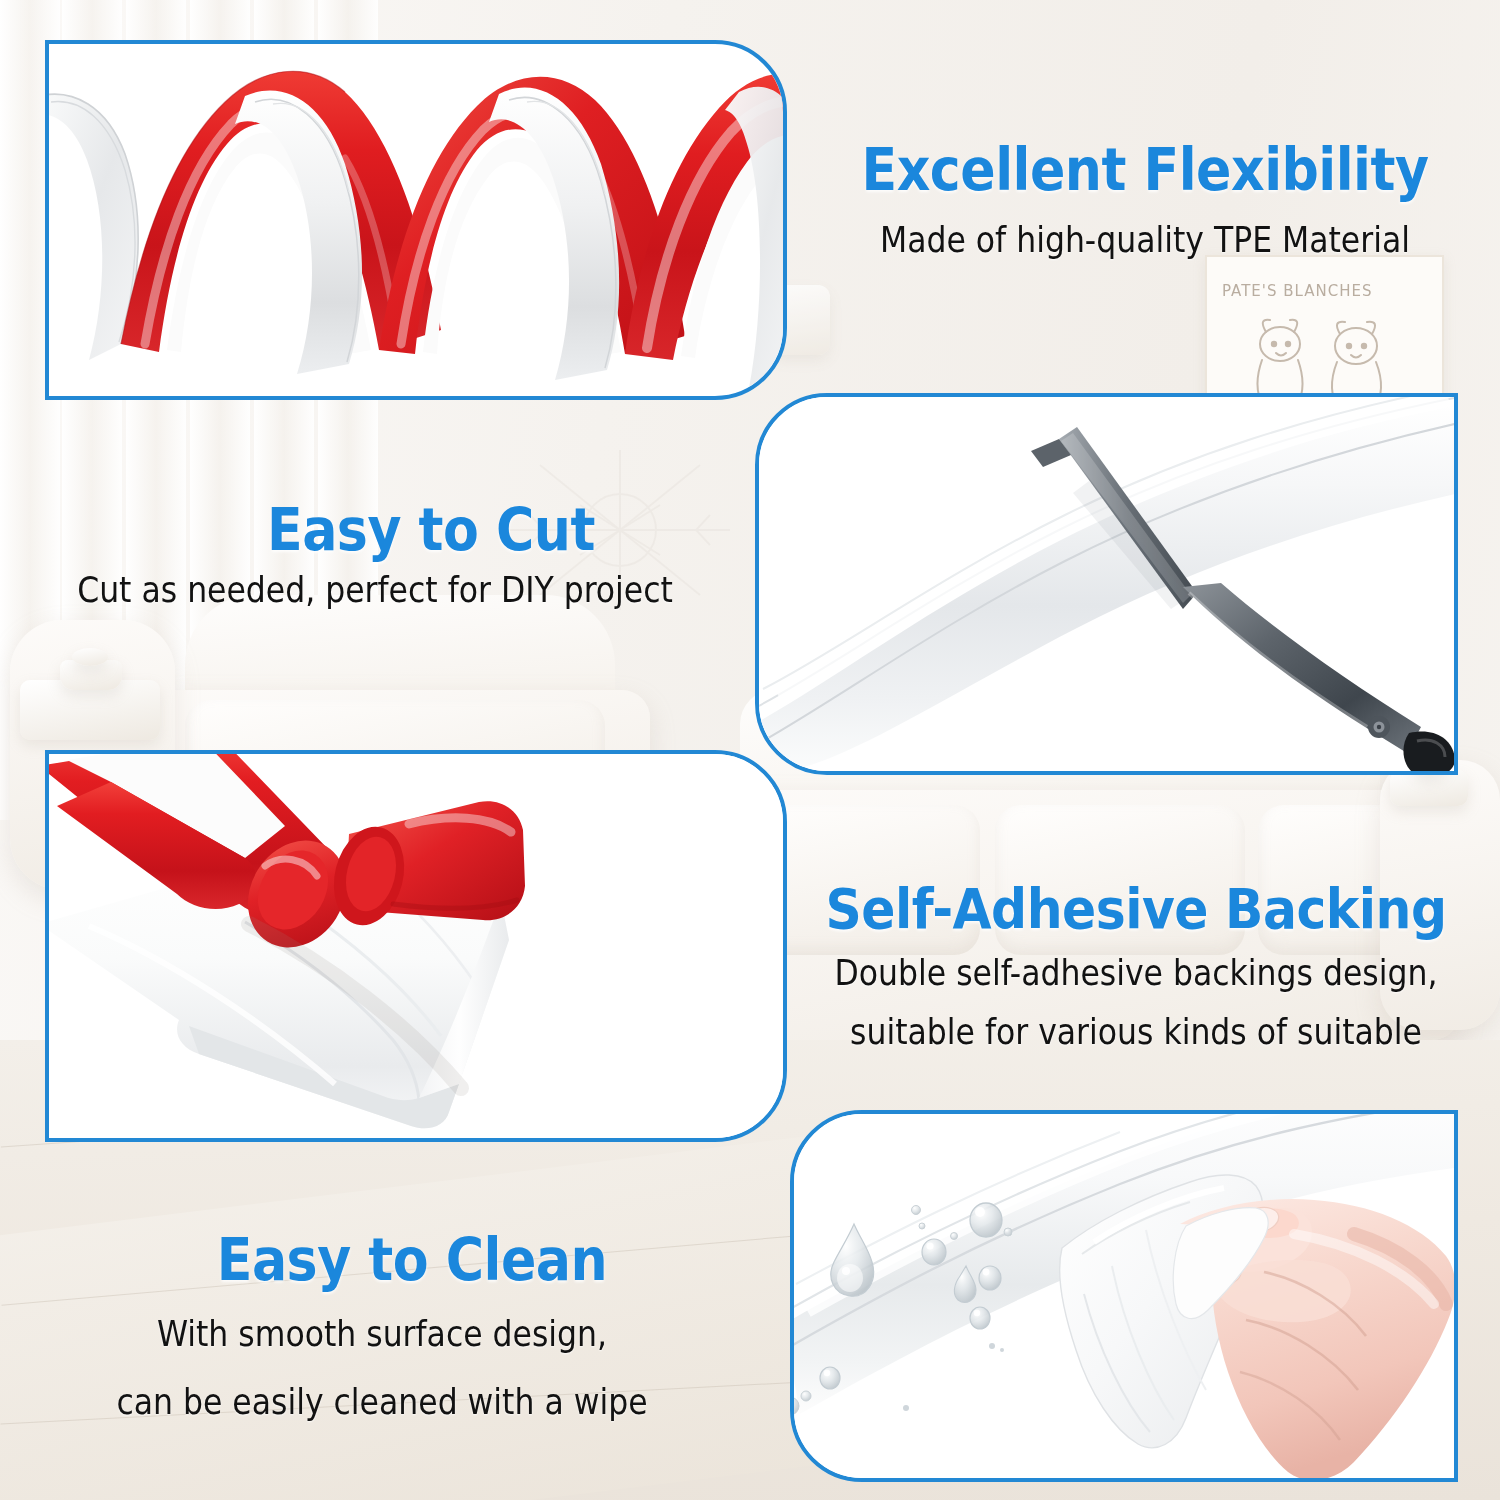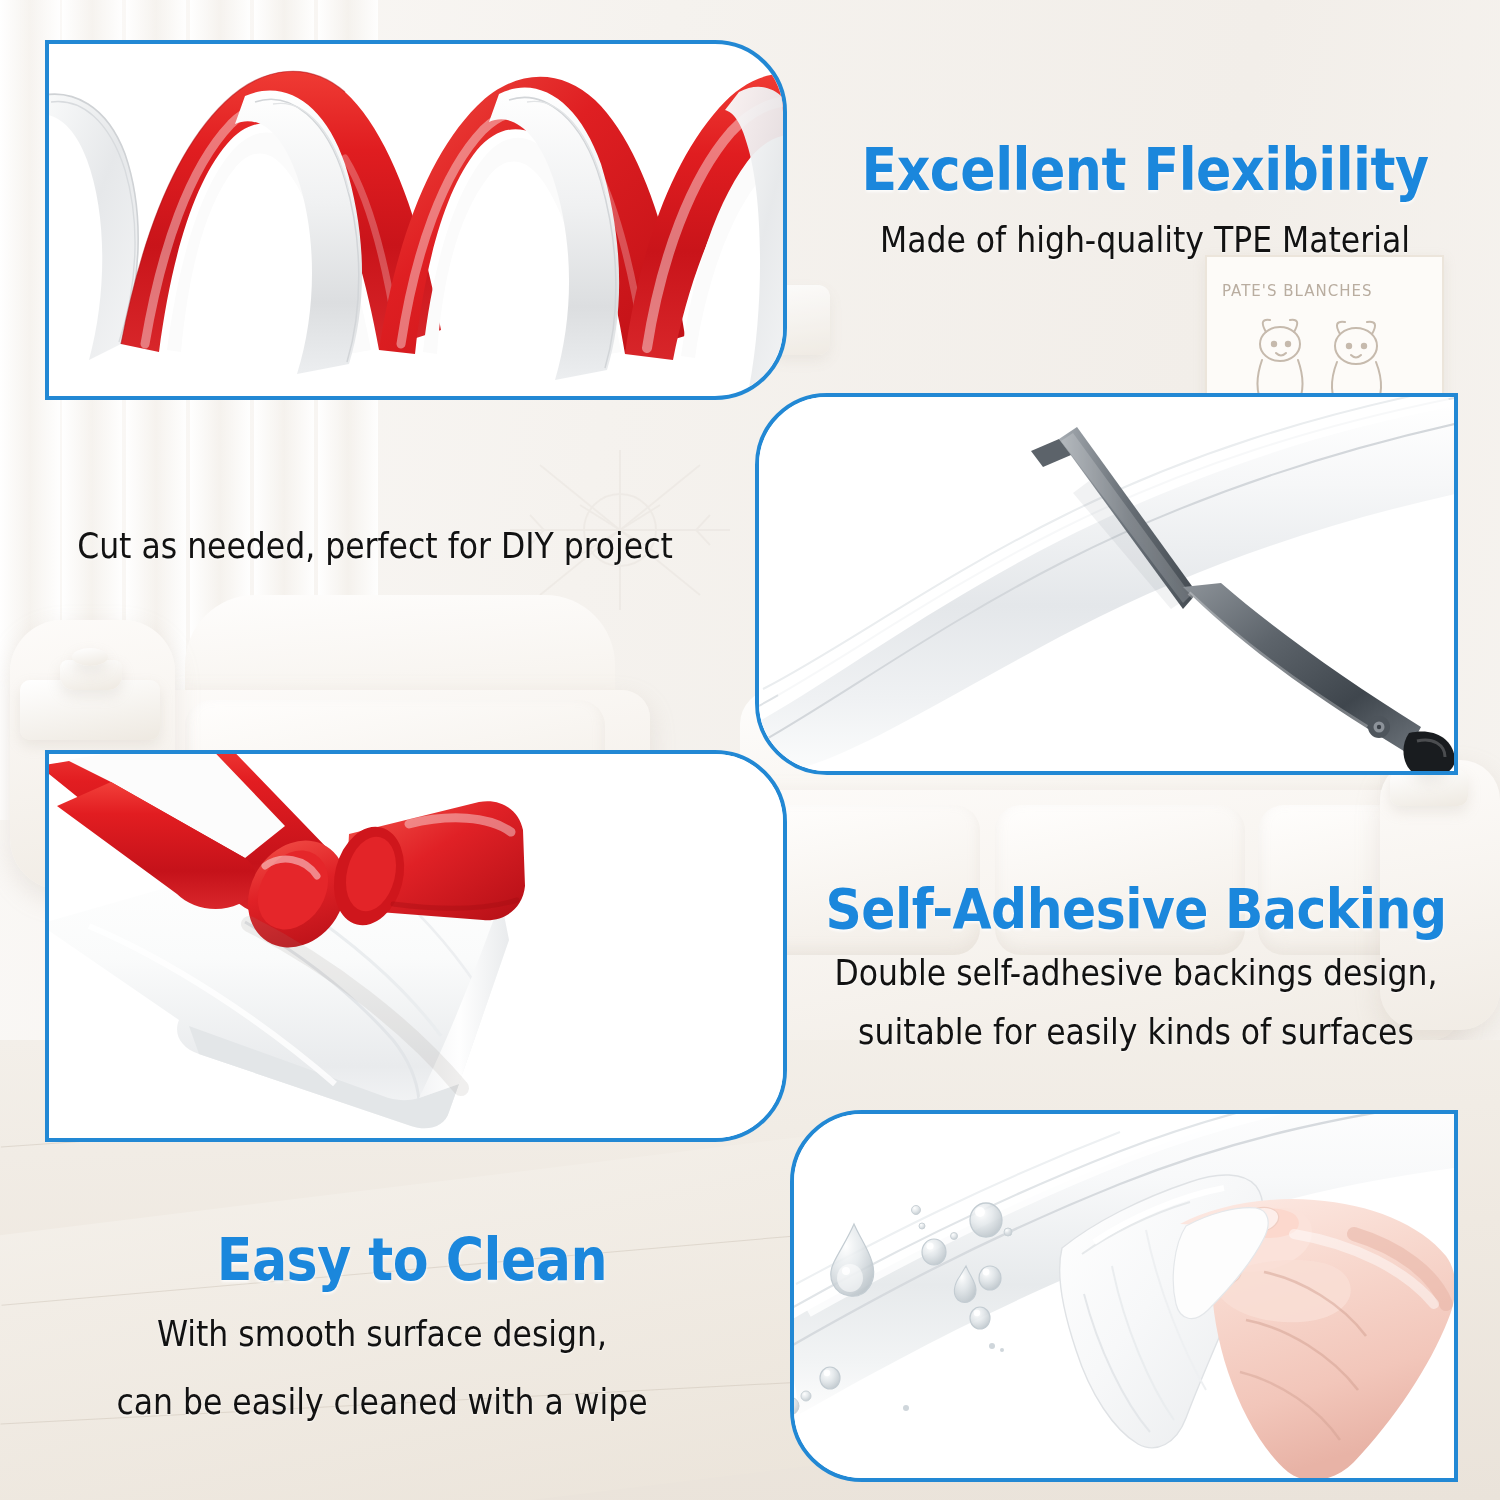--- a/index.html
+++ b/index.html
@@ -106,21 +106,21 @@
     text-shadow:0 1px 2px rgba(255,255,255,.8);
     white-space:nowrap;
   }
 
   #txt-flex{left:795px;top:140px;width:700px;text-align:center;}
   #txt-flex .headline{font-size:58px;}
   #txt-flex .subline{font-size:35px;margin-top:18px;}
 
   #txt-cut{left:20px;top:500px;width:710px;text-align:center;}
   #txt-cut .headline{font-size:58px;transform:translateX(56px);}
-  #txt-cut .subline{font-size:35px;margin-top:24px;}
+  #txt-cut .subline{font-size:35px;margin-top:8px;}
 
   #txt-adh{left:786px;top:880px;width:700px;text-align:center;}
   #txt-adh .headline{font-size:56px;}
   #txt-adh .subline{font-size:35px;margin-top:13px;}
 
   #txt-clean{left:27px;top:1230px;width:710px;text-align:center;}
   #txt-clean .headline{font-size:58px;transform:translateX(30px);}
   #txt-clean .subline{font-size:35px;margin-top:22px;}
 </style>
 </head>
@@ -504,26 +504,27 @@
     </svg>
   </div>
 </div>
 
 <div class="txt-block" id="txt-flex">
   <div class="headline">Excellent Flexibility</div>
   <div class="subline">Made of high-quality TPE Material</div>
 </div>
 
 <div class="txt-block" id="txt-cut">
+  <div class="headline">Easy to Cut</div>
   <div class="subline">Cut as needed, perfect for DIY project</div>
 </div>
 
 <div class="txt-block" id="txt-adh">
   <div class="headline">Self-Adhesive Backing</div>
   <div class="subline">Double self-adhesive backings design,</div>
-  <div class="subline">suitable for easily kinds of surfaces</div>
+  <div class="subline">suitable for various kinds of suitable</div>
 </div>
 
 <div class="txt-block" id="txt-clean">
   <div class="headline">Easy to Clean</div>
   <div class="subline">With smooth surface design,</div>
   <div class="subline">can be easily cleaned with a wipe</div>
 </div>
 
 </body></html>

